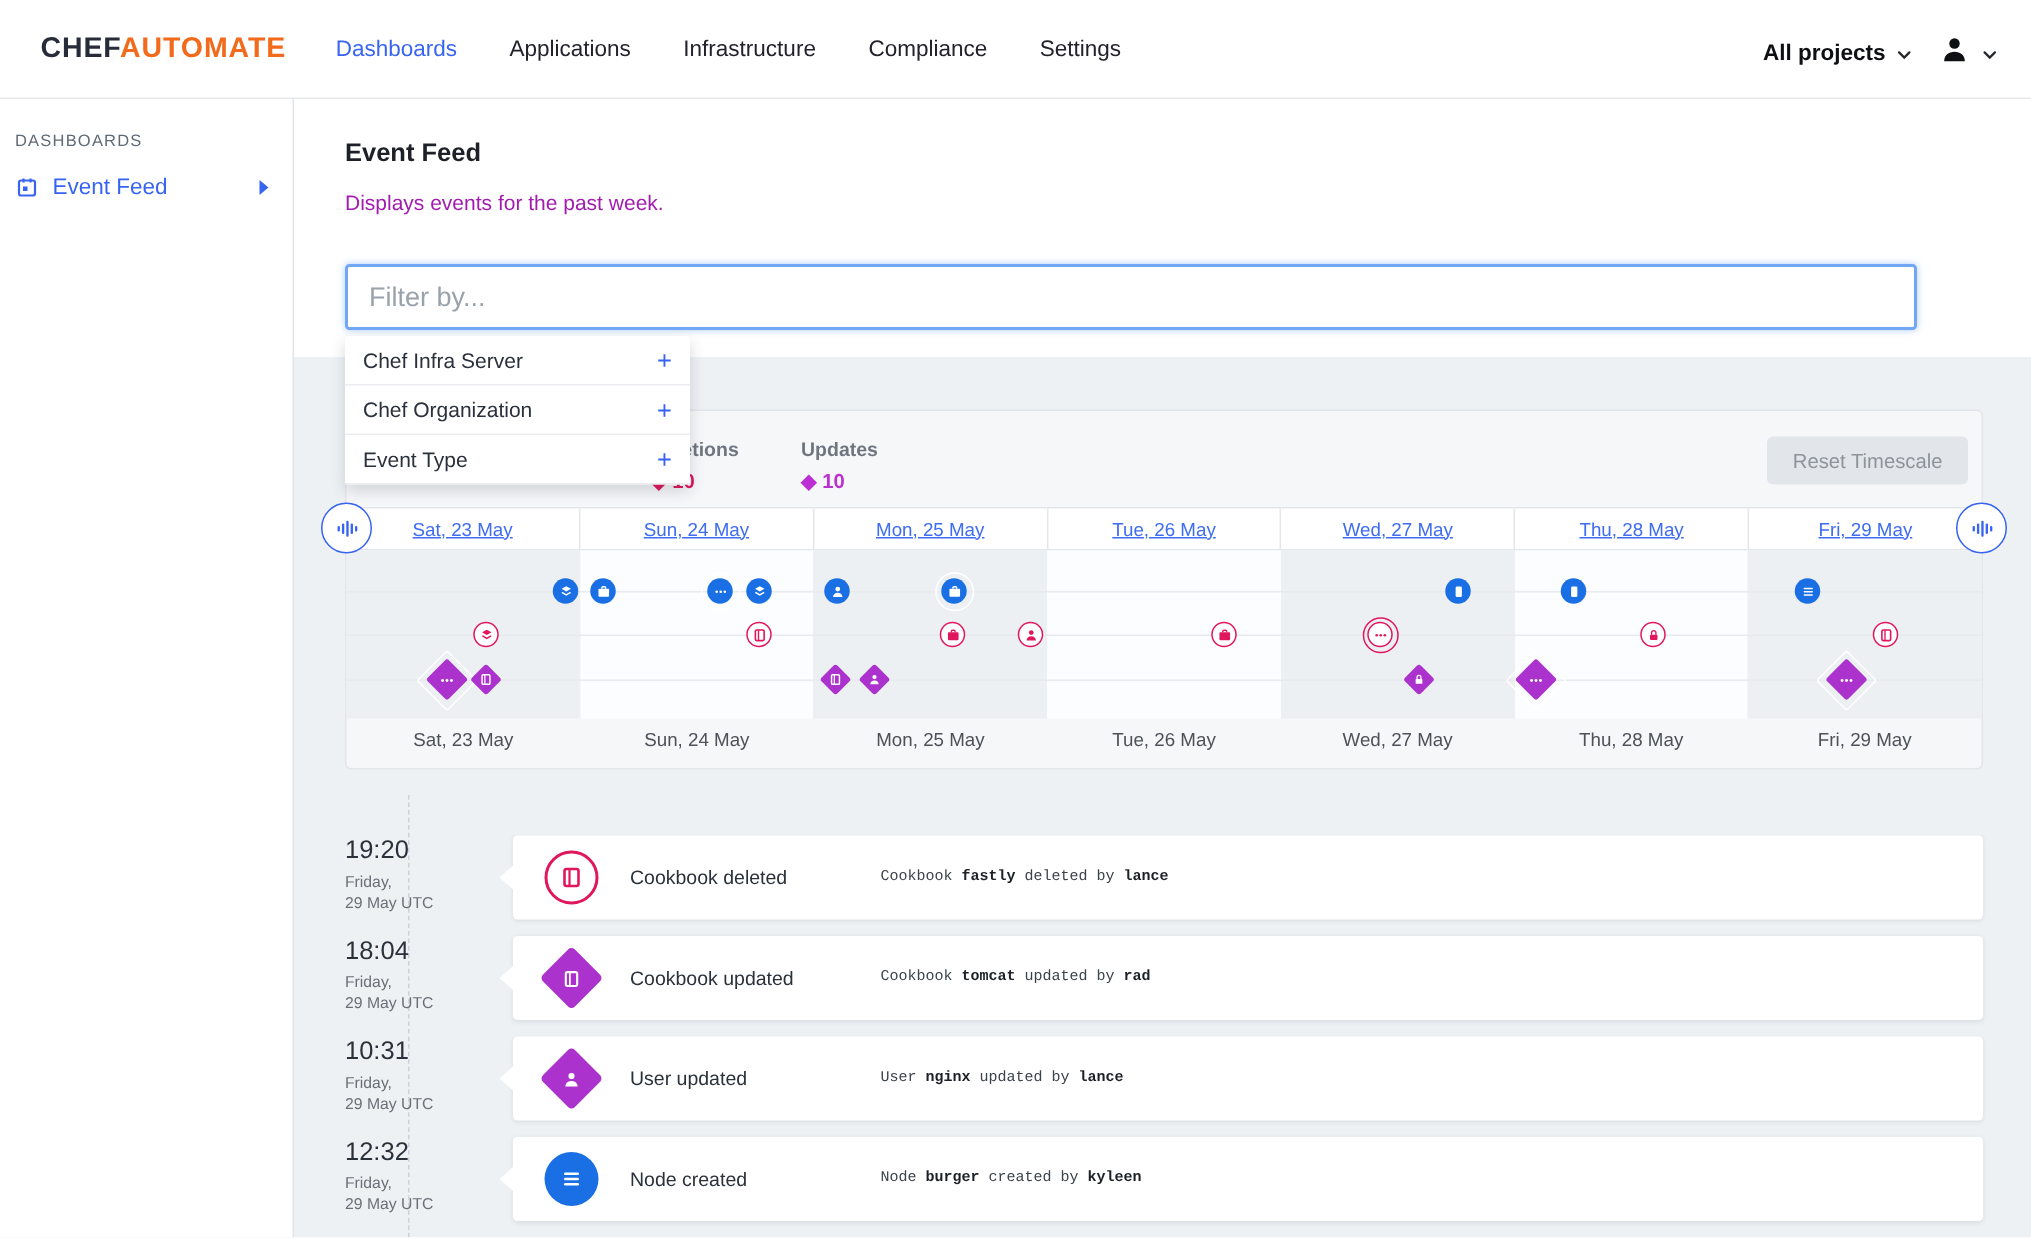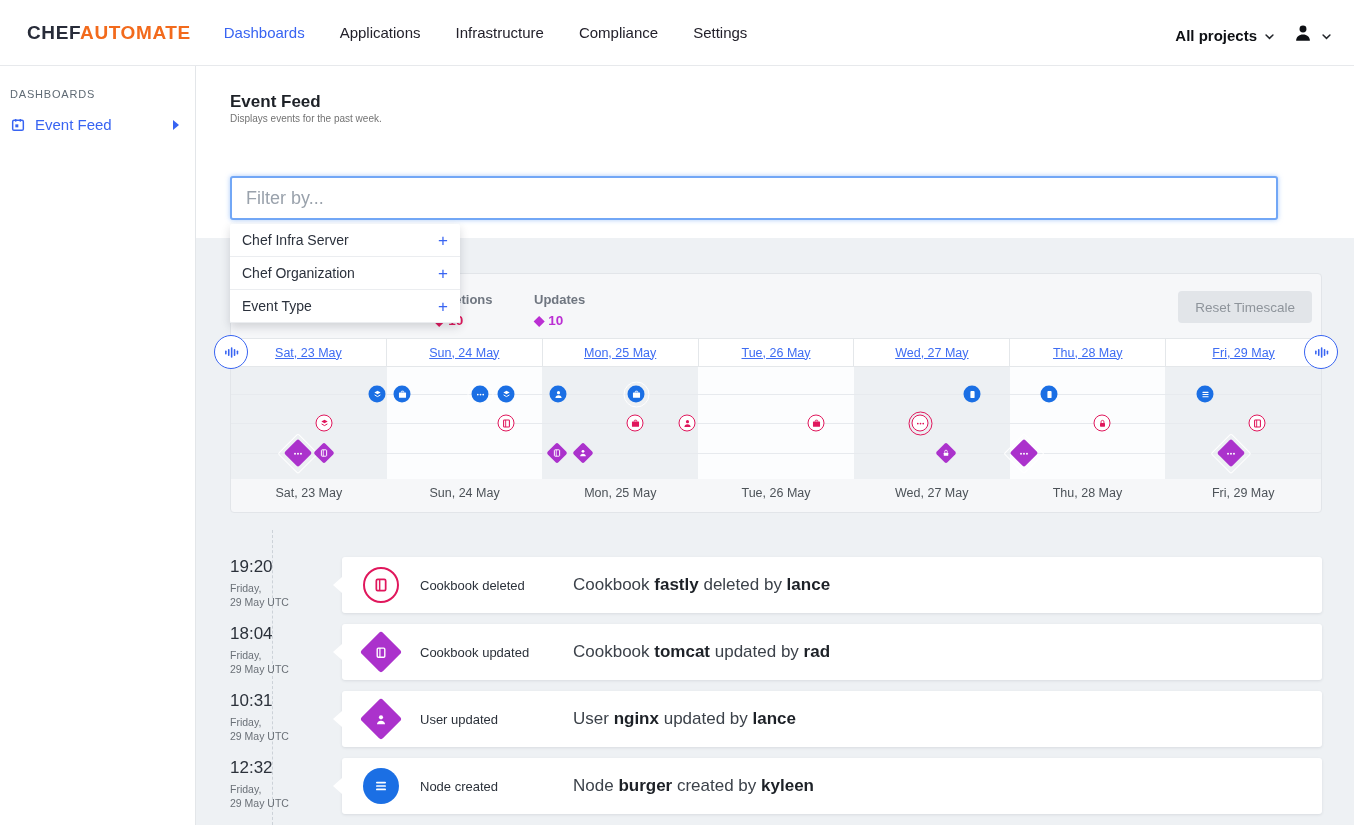--- a/index.html
+++ b/index.html
@@ -27,21 +27,21 @@
   .sb-head { font-size:11px; color:#5f6a74; letter-spacing:.8px; margin:2px 0 16px 0; }
   .sb-item { display:flex; align-items:center; gap:9px; color:#3864f2; font-size:15px; cursor:pointer; }
   .sb-item .cal { display:flex; color:#3864f2; }
   .sb-arrow { margin-left:auto; margin-right:6px; width:0; height:0;
               border-left:6px solid #3864f2; border-top:5px solid transparent; border-bottom:5px solid transparent; }
 
   
   .main { position:absolute; left:196px; top:66px; right:0; bottom:0; background:#fff; }
   .main-gray { position:absolute; left:0; right:0; top:172px; bottom:0; background:#eef1f4; }
   .page-title { position:absolute; left:34px; top:26px; font-size:17px; font-weight:bold; color:#1d2127; }
-  .page-sub { position:absolute; left:34px; top:47px; font-size:10px; color:#737373; }
+  .page-sub { position:absolute; left:34px; top:61px; font-size:14px; color:#a21caf; }
   .filter { position:absolute; left:34px; top:110px; width:1048px; height:44px;
             border:2px solid #72a7f6; border-radius:3px; background:#fff; font-size:18px;
             padding:0 14px; color:#3b82f6; outline:none; z-index:30;
             box-shadow:0 0 5px rgba(100,160,245,.55); font-family:"Liberation Sans",sans-serif; }
   .filter::placeholder { color:#9aa2ac; }
 
   
   .dropdown { position:absolute; left:34px; top:158px; width:230px; background:#fff; z-index:35;
               box-shadow:0 4px 10px rgba(40,45,60,.18); border-radius:2px; }
   .dd-row { height:33px; display:flex; align-items:center; justify-content:space-between;
@@ -100,22 +100,22 @@
                    border-right:9px solid #fff; }
   .ev-icon { position:absolute; left:21px; top:50%; transform:translateY(-50%); width:36px; height:36px;
              display:flex; align-items:center; justify-content:center; }
   .ev-icon.deleted { border:2px solid #e0175c; border-radius:50%; color:#e0175c; background:#fff; }
   .ev-icon.created { background:#1b6fe4; border-radius:50%; color:#fff; }
   .ev-icon.updated { left:24px; width:30px; height:30px; background:#ab32cc; border-radius:3px;
                      color:#fff; transform:translateY(-50%) rotate(45deg); }
   .ev-icon.updated svg { transform:rotate(-45deg); }
   .ev-title { position:absolute; left:78px; top:50%; transform:translateY(-50%);
               font-size:13px; color:#2b313a; }
-  .ev-desc { position:absolute; left:231px; top:50%; transform:translateY(-50%);
-             font-size:17px; color:#3c424a; }
+  .ev-desc { position:absolute; left:245px; top:50%; transform:translateY(-50%);
+             font-size:10px; color:#3c424a;font-family:Liberation Mono, monospace; }
   .ev-desc b { color:#1d2127; }
 </style>
 </head>
 <body>
 
 <div class="app">
 
   <header class="topnav">
     <div class="logo">
       <span class="p1">CHEF</span><span class="p2">AUTOMATE</span>

